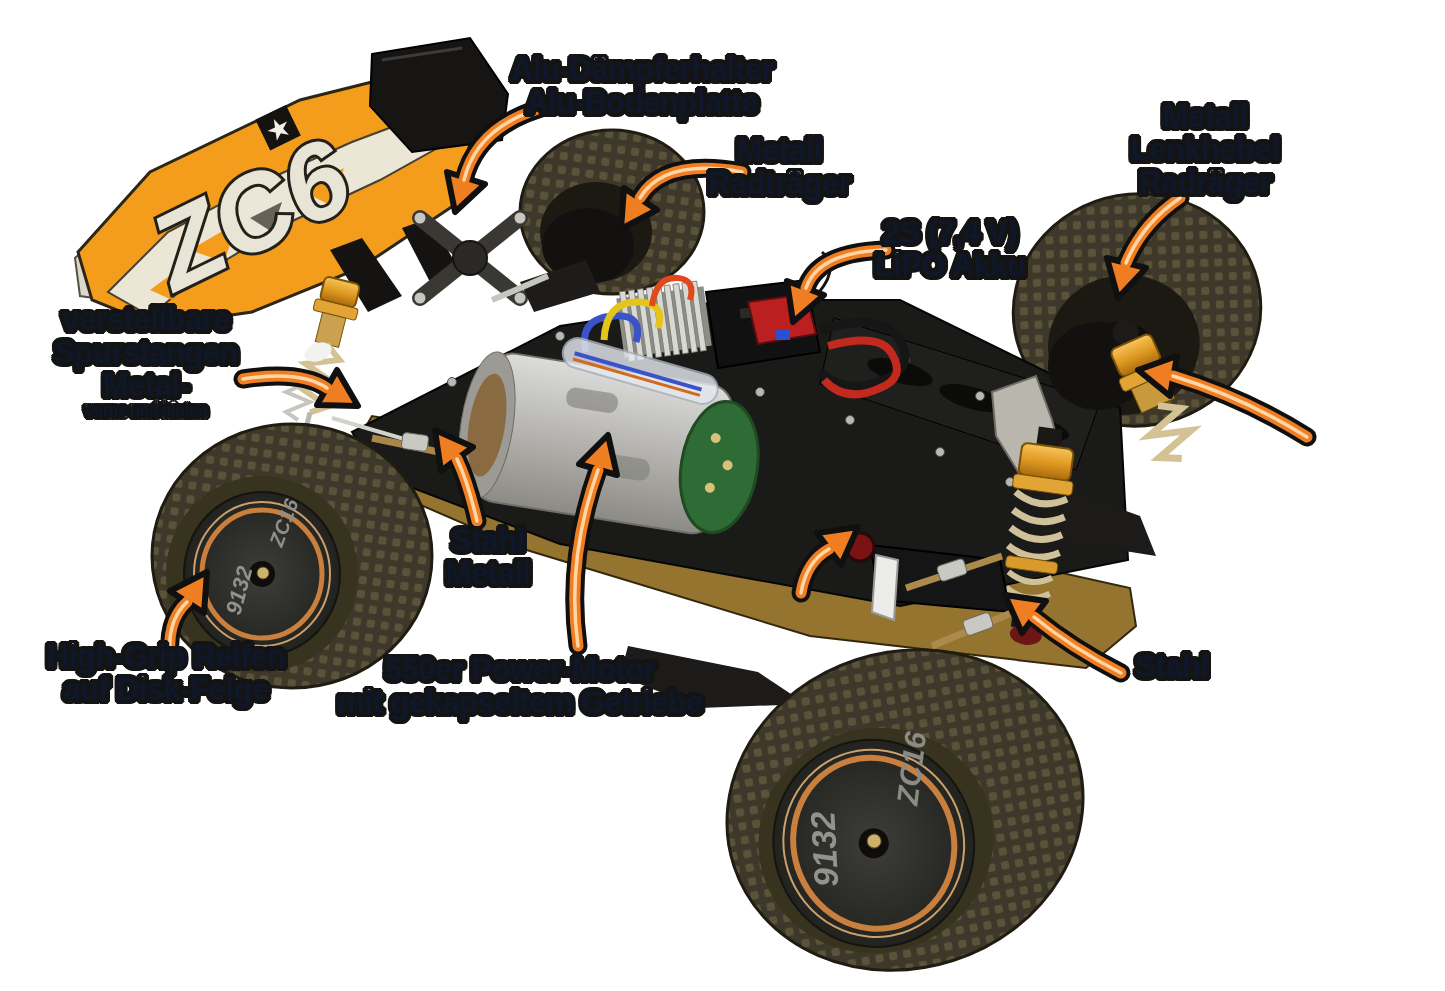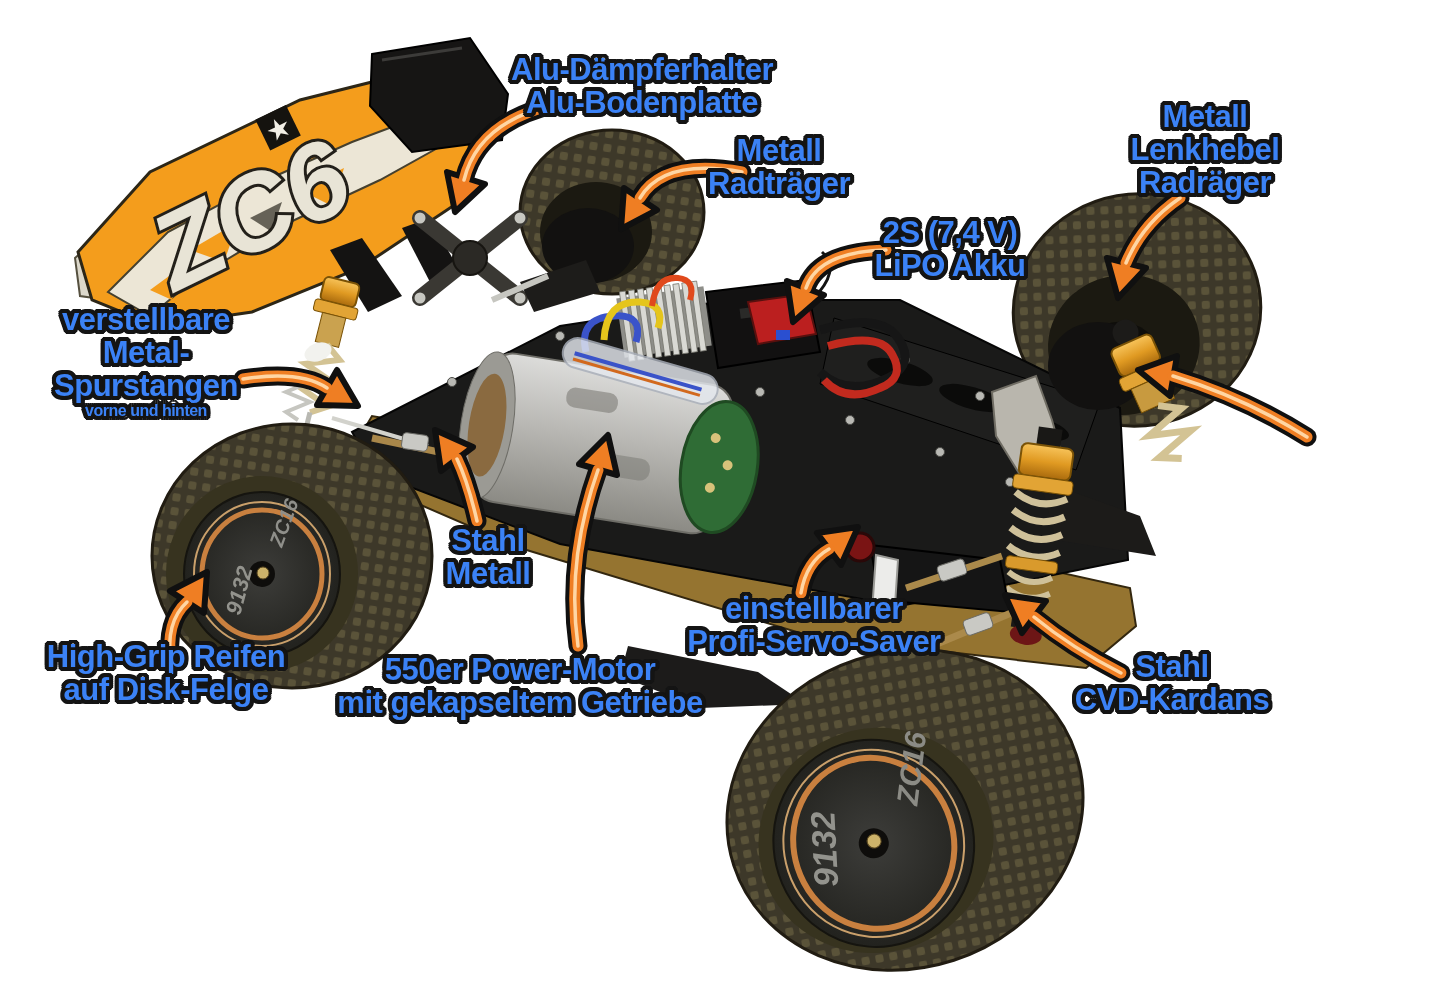--- a/index.html
+++ b/index.html
@@ -1,20 +1,20 @@
 <!DOCTYPE html>
 <html><head>
 <meta charset="utf-8">
 <style>
   html,body{margin:0;padding:0;background:#ffffff;}
   .stage{position:relative;width:1445px;height:991px;background:#ffffff;overflow:hidden;
          font-family:"Liberation Sans",sans-serif;}
   .stage svg{position:absolute;left:0;top:0;}
   .lbl{position:absolute;transform:translateX(-50%);text-align:center;z-index:5;}
-  .ln{white-space:nowrap;font-weight:bold;font-size:31px;line-height:1.07;color:#3b82f6;
+  .ln{white-space:nowrap;font-weight:bold;font-size:31px;line-height:1.07;color:#0f172a;
       letter-spacing:-0.5px;
       text-shadow:
         4px 0 0 #141414,-4px 0 0 #141414,0 4px 0 #141414,0 -4px 0 #141414,
         3px 3px 0 #141414,-3px 3px 0 #141414,3px -3px 0 #141414,-3px -3px 0 #141414,
         4px 2px 0 #141414,-4px 2px 0 #141414,4px -2px 0 #141414,-4px -2px 0 #141414,
         2px 4px 0 #141414,-2px 4px 0 #141414,2px -4px 0 #141414,-2px -4px 0 #141414;}
   .ln.small{font-size:16px;}
   
   .at-o{fill:none;stroke:#101010;stroke-width:19;stroke-linecap:round;}
   .at-f{fill:none;stroke:#ef7e23;stroke-width:11;stroke-linecap:round;}
@@ -333,44 +333,39 @@
   <div class="ln">Radräger</div>
 </div>
 
 <div class="lbl" style="left:950px;top:216px">
   <div class="ln">2S (7,4 V)</div>
   <div class="ln">LiPO Akku</div>
 </div>
 
 <div class="lbl" style="left:146px;top:303px">
   <div class="ln">verstellbare</div>
+  <div class="ln">Spurstangen</div>
   <div class="ln">Metal-</div>
-  <div class="ln">Spurstangen</div>
   <div class="ln small">vorne und hinten</div>
 </div>
 
 
 <div class="lbl" style="left:488px;top:524px">
   <div class="ln">Stahl</div>
   <div class="ln">Metall</div>
 </div>
 
 <div class="lbl" style="left:520px;top:653px">
   <div class="ln">550er Power-Motor</div>
   <div class="ln">mit gekapseltem Getriebe</div>
 </div>
 
-<div class="lbl" style="left:814px;top:592px">
-  <div class="ln">einstellbarer</div>
-  <div class="ln">Profi-Servo-Saver</div>
-</div>
 
 <div class="lbl" style="left:166px;top:640px">
   <div class="ln">High-Grip Reifen</div>
   <div class="ln">auf Disk-Felge</div>
 </div>
 
 <div class="lbl" style="left:1172px;top:650px">
   <div class="ln">Stahl</div>
-  <div class="ln">CVD-Kardans</div>
 </div>
 
 </div>
 
 </body></html>

